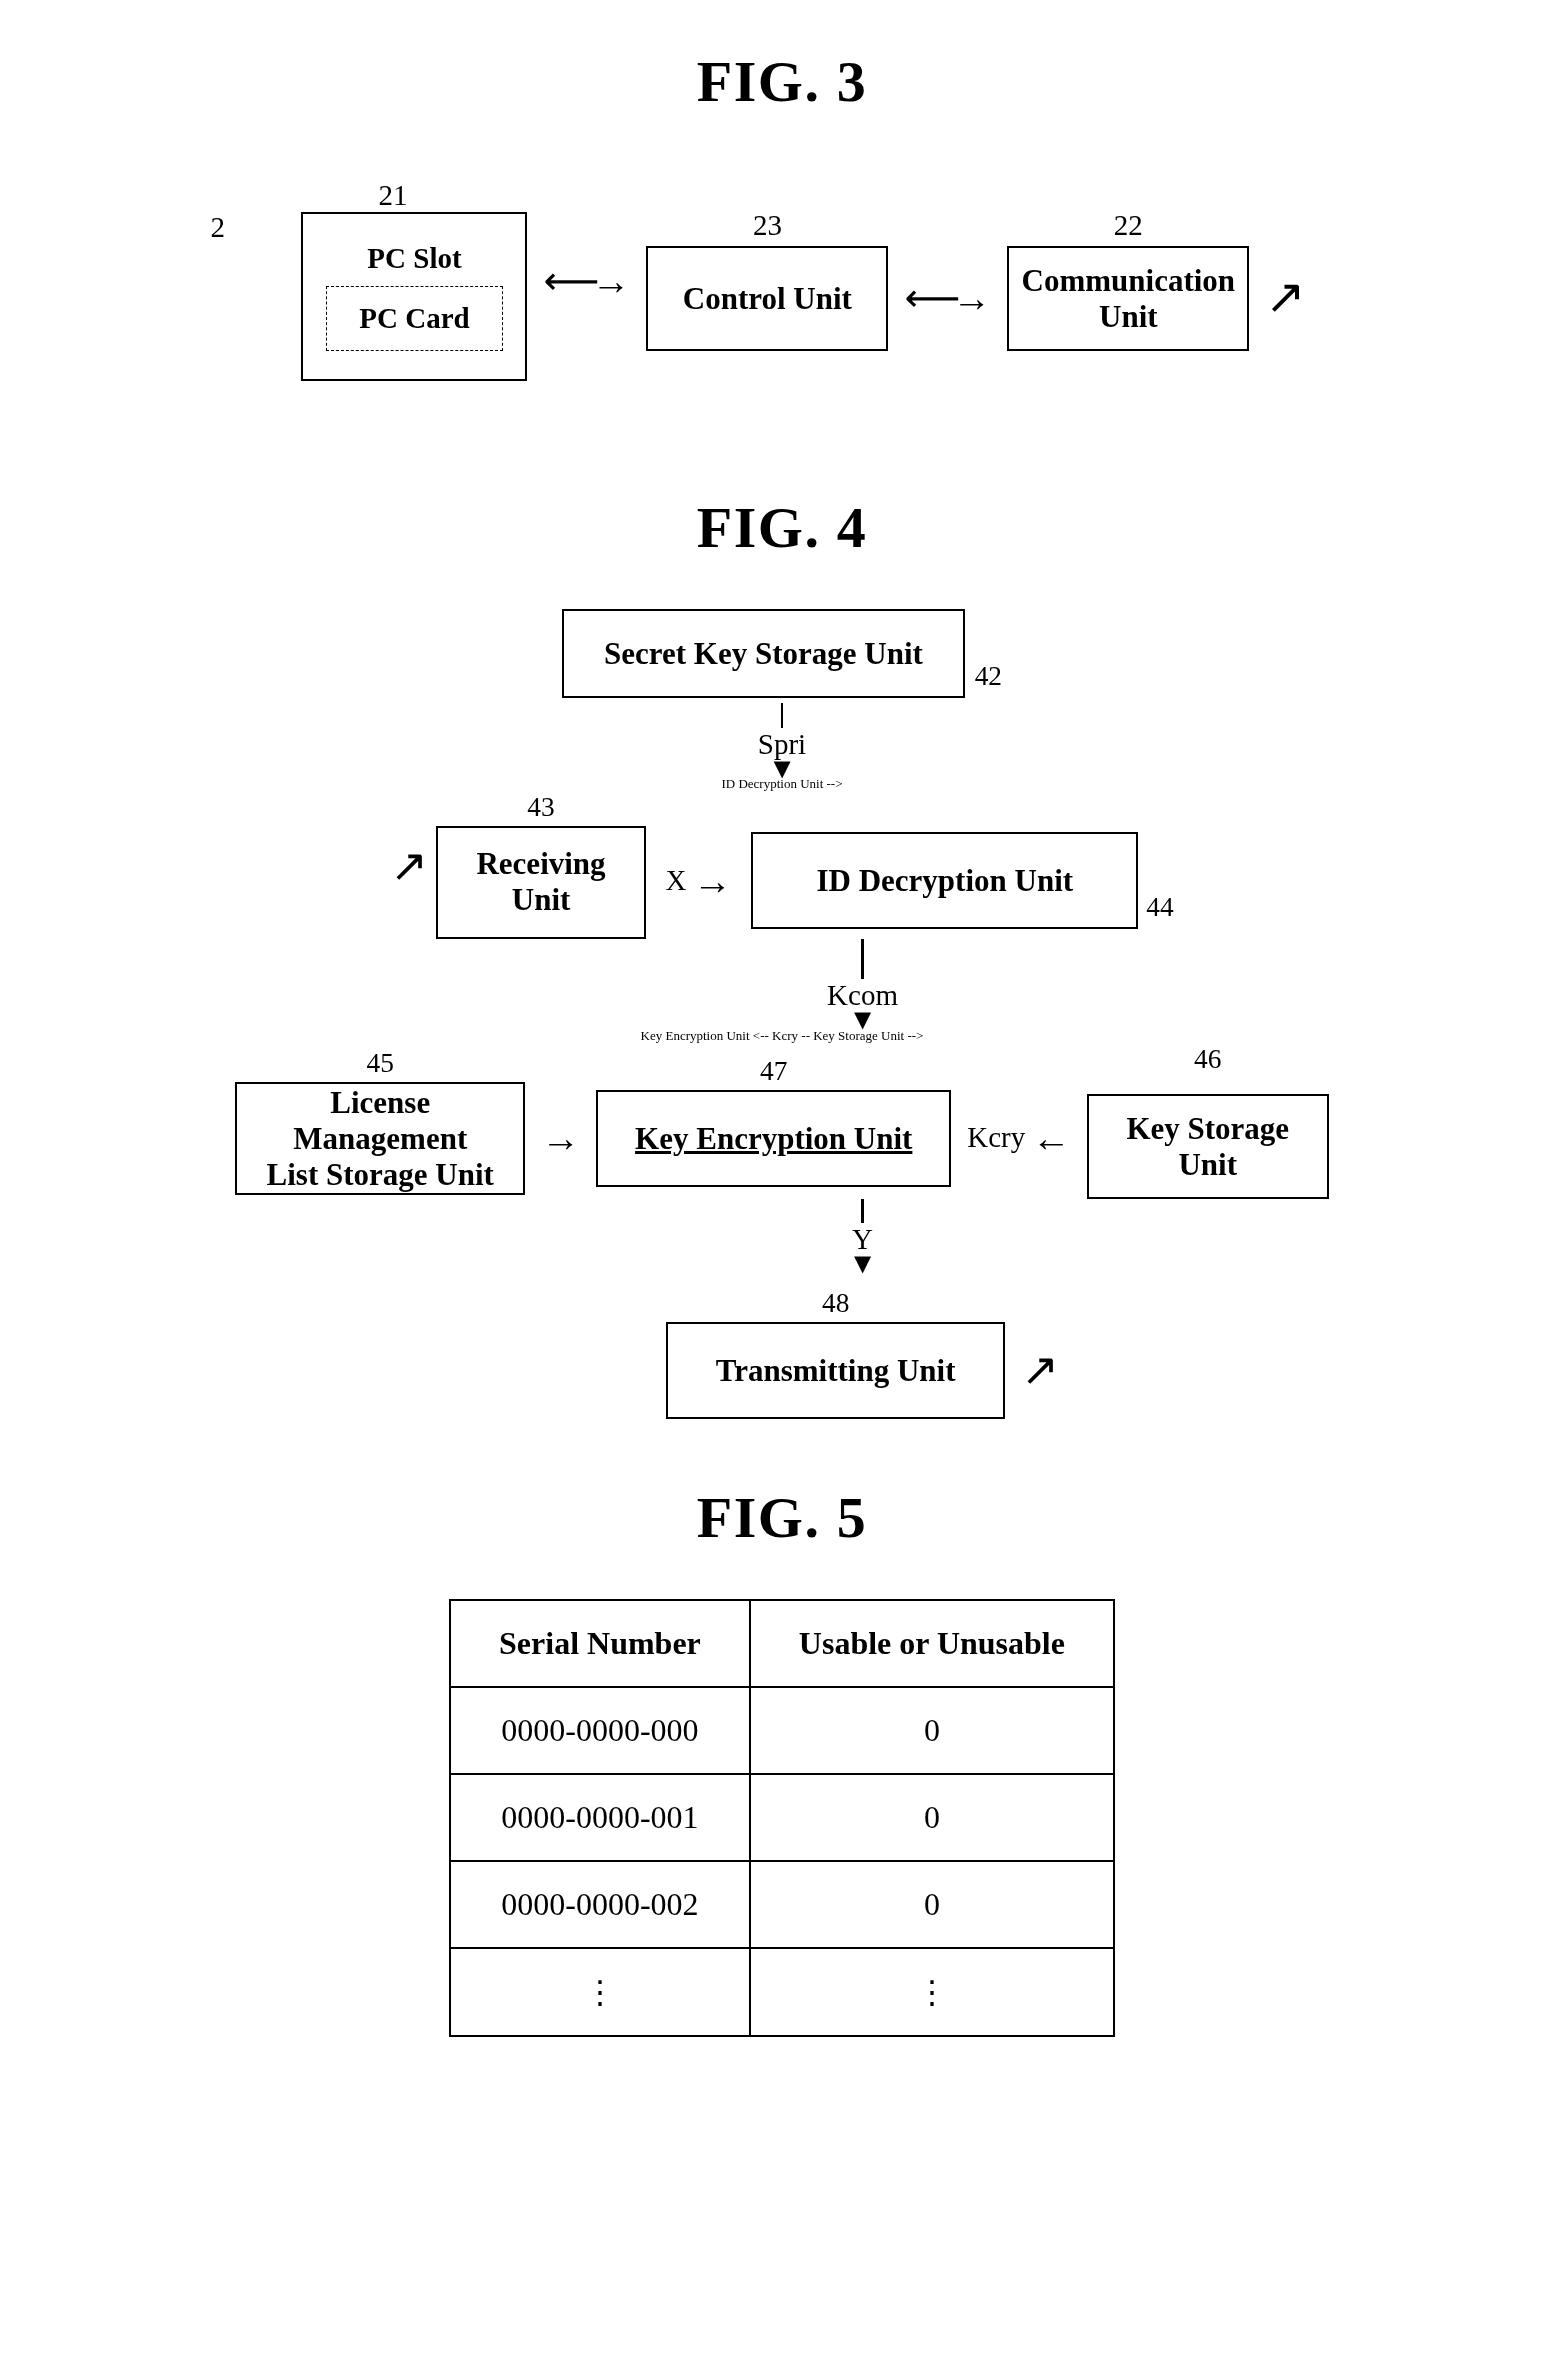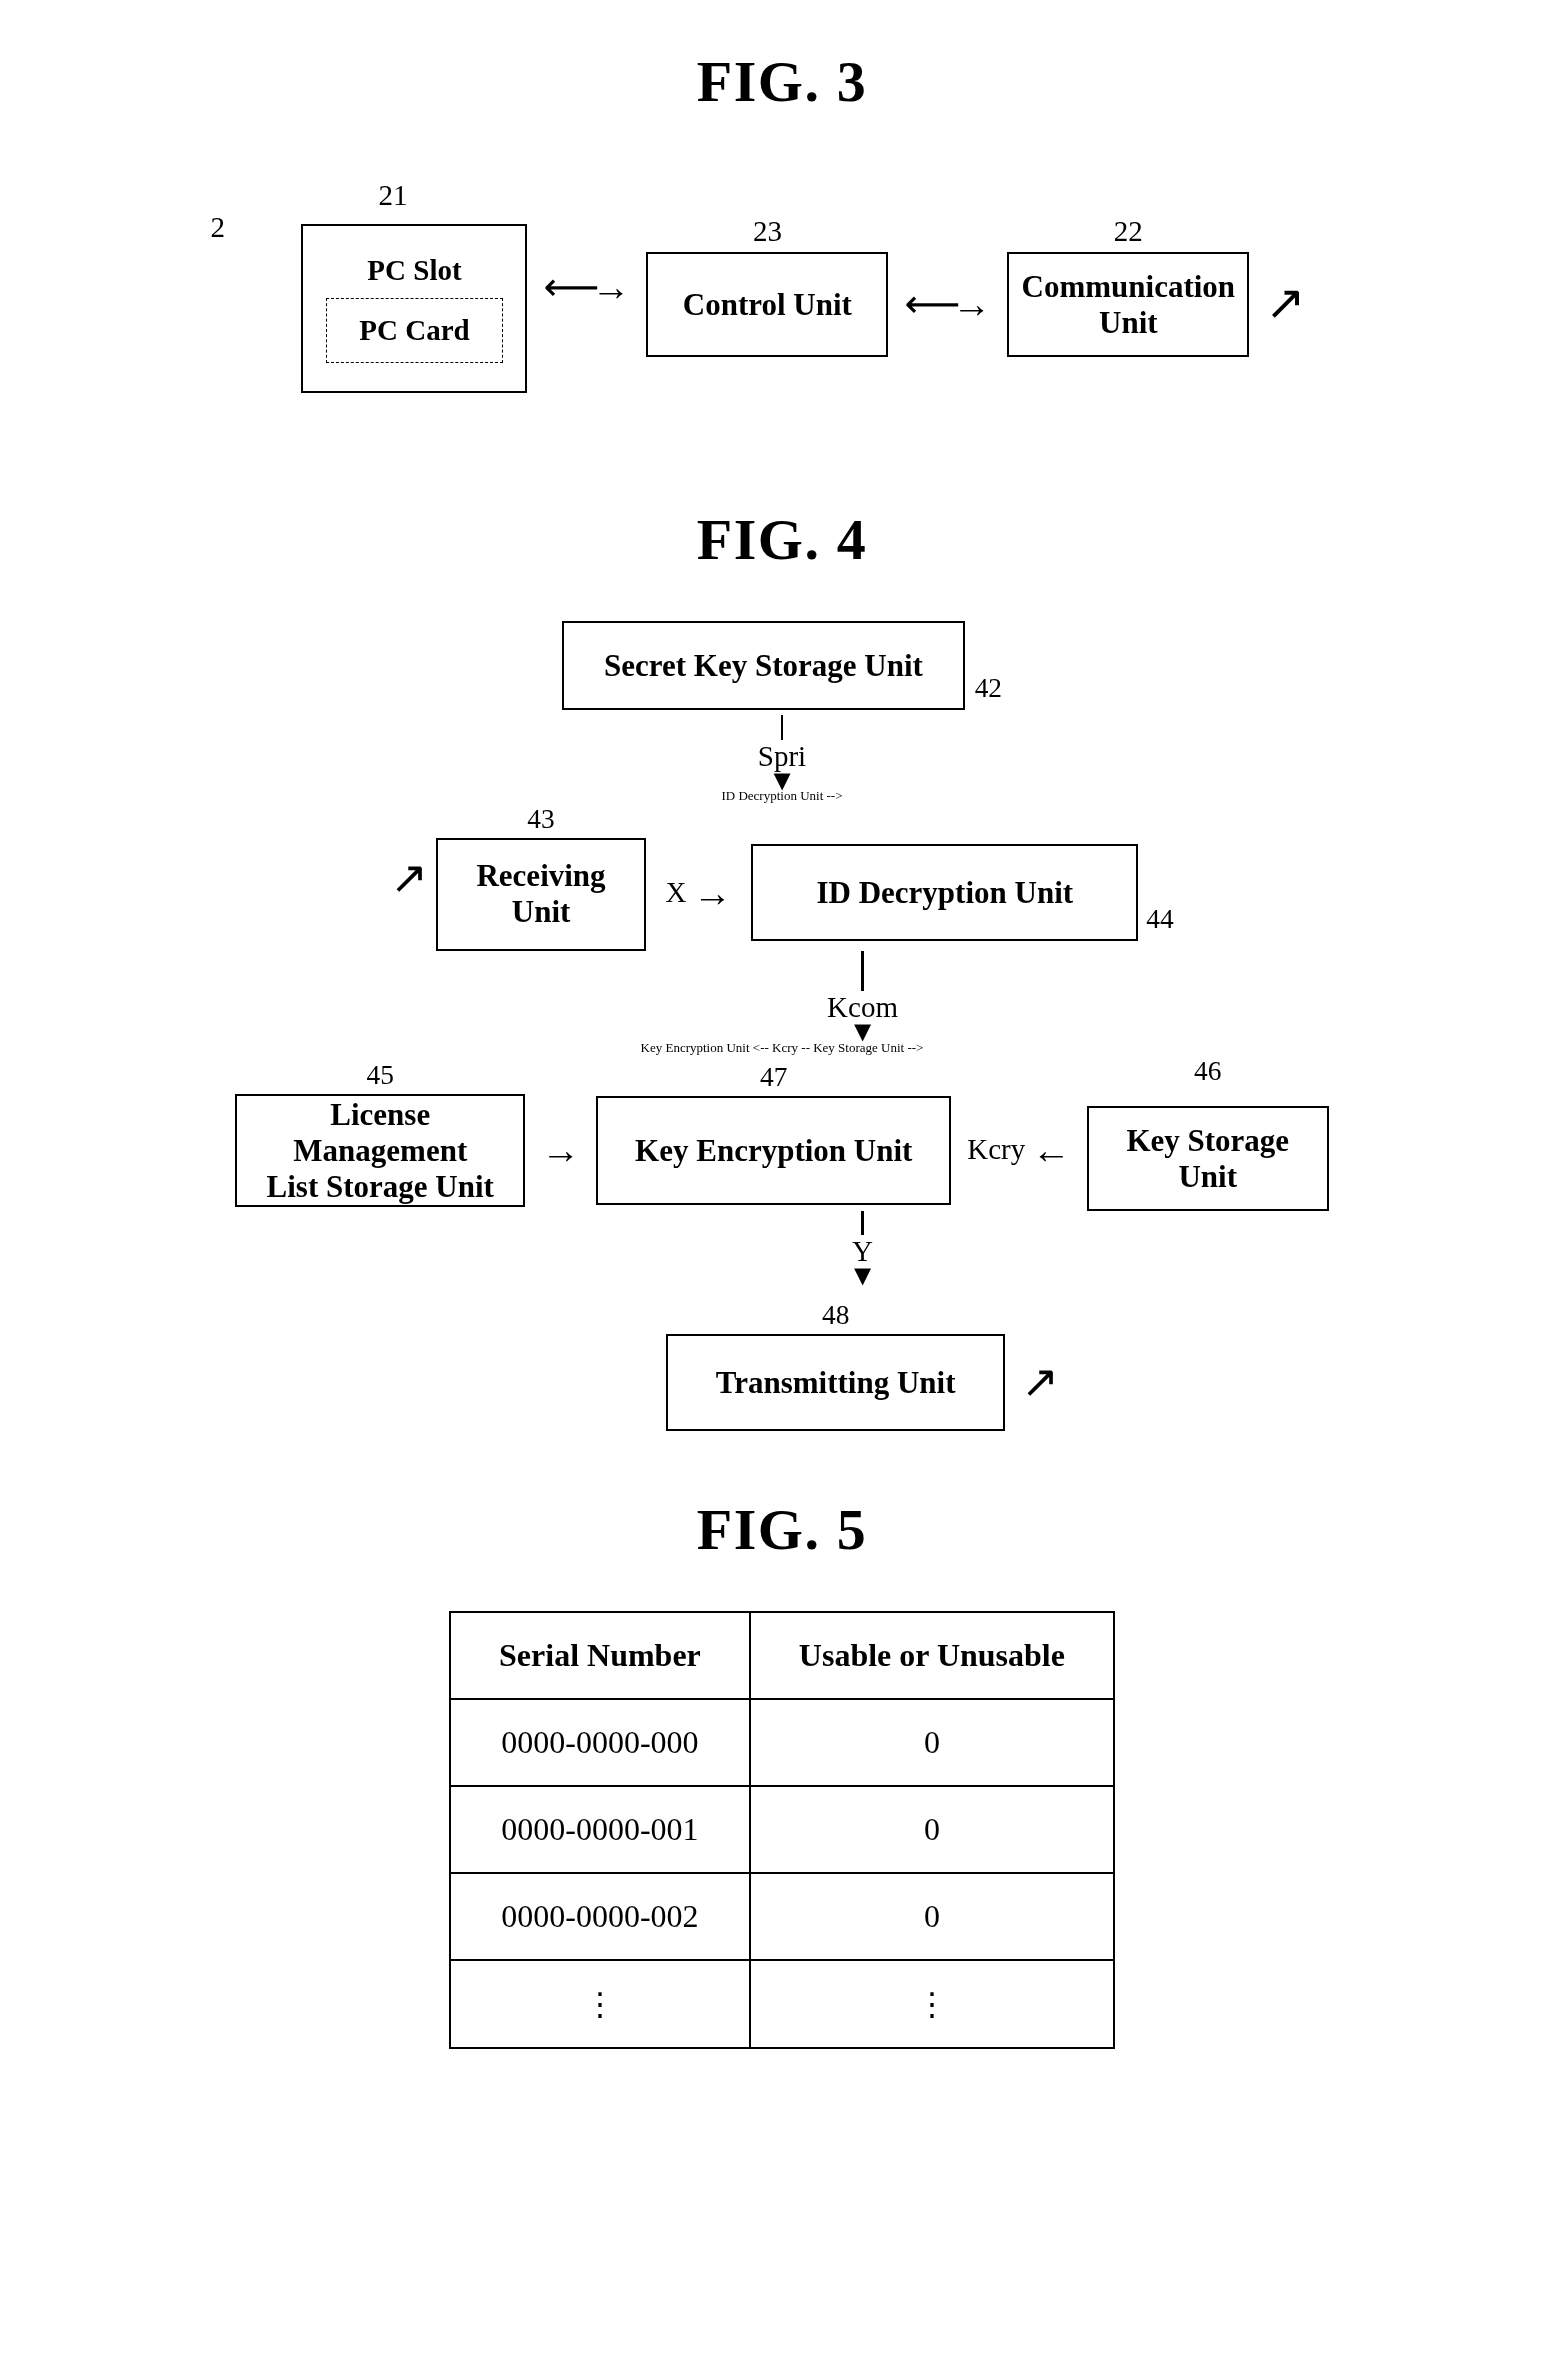--- a/index.html
+++ b/index.html
@@ -108,21 +108,21 @@
 
 <div class="figure-section">
   <div class="fig-title">FIG. 3</div>
 
   <div class="fig3-diagram">
 
     <div style="position:relative; display:flex; flex-direction:column; align-items:center;">
 
       <span style="position:absolute; top:32px; left:-48px; font-size:29px;">2</span>
 
-      <span style="font-size:29px; margin-bottom:12px; align-self:center;">21</span>
+      <span style="font-size:29px; margin-bottom:0; align-self:center;">21</span>
       <div class="box pc-slot-box" style="width:226px; height:169px; padding:11.3px;">
         <span style="font-size:29px; font-weight:bold; margin-bottom:6.5px;">PC Slot</span>
         <div class="pc-slot-inner">
           <span style="font-size:29px;">PC Card</span>
         </div>
       </div>
     </div>
 
     <div style="display:flex; align-items:center; margin: 0 16px;">
       <span style="font-size:39px;">⟵</span>
@@ -222,21 +222,21 @@
 List Storage Unit</span>
         </div>
       </div>
 
       <div style="margin: 0 16px; margin-top:31px;">
         <span style="font-size:39px;">→</span>
       </div>
 
       <div style="position:relative; display:flex; flex-direction:column; align-items:center;">
         <span style="font-size:27.4px; align-self:center; margin-bottom:3.2px;">47</span>
-        <div class="std-box" style="width:355px; height:109px;">
+        <div class="std-box" style="width:355px; height:97px;text-decoration:underline;">
           <span>Key Encryption Unit</span>
         </div>
       </div>
 
       <div style="display:flex; align-items:center; margin: 0 16px; margin-top:31px;">
         <span style="font-size:29px; margin-right:6.5px;">Kcry</span>
         <span style="font-size:39px;">←</span>
       </div>
 
       <div style="position:relative; display:flex; flex-direction:column; align-items:center;gap:16px;">

